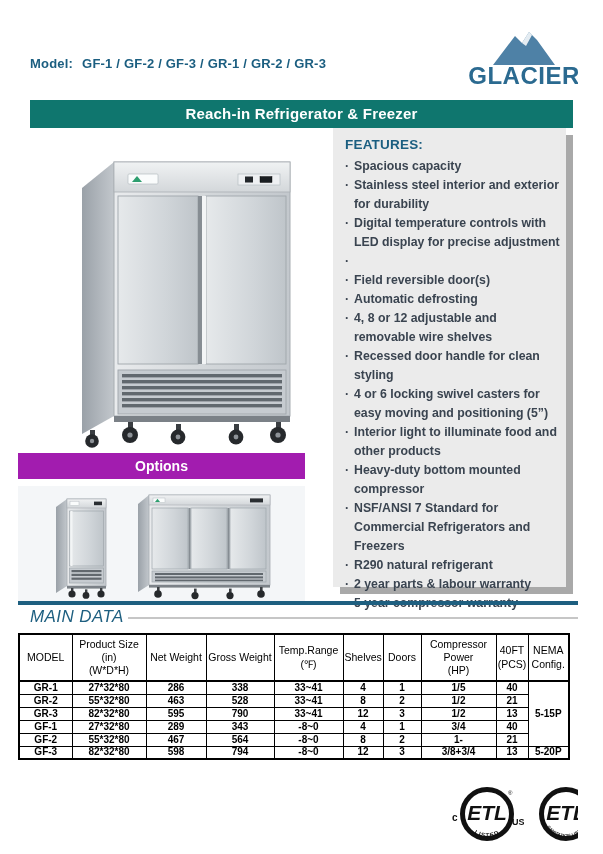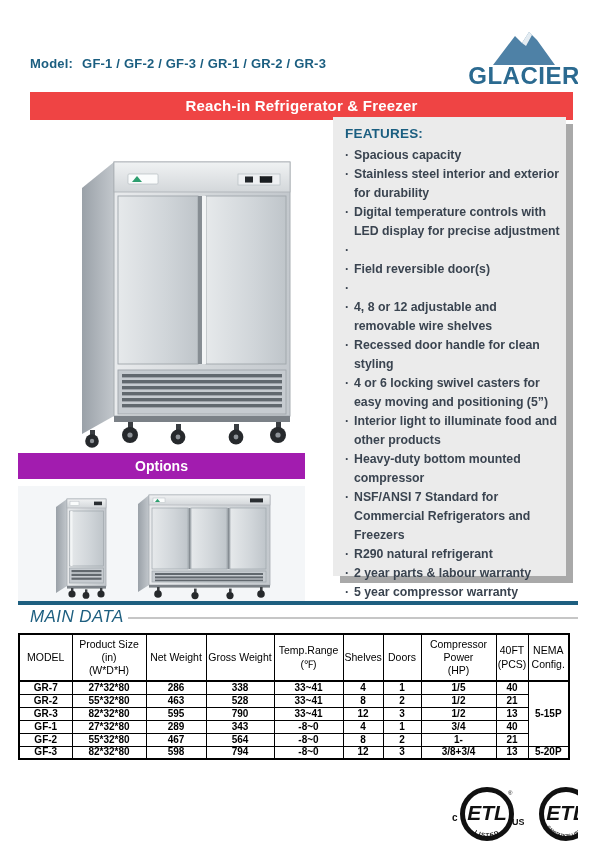--- a/index.html
+++ b/index.html
@@ -7,27 +7,27 @@
   body { font-family:"Liberation Sans", sans-serif; }
   .page { position:relative; width:578px; height:854px; background:#fff; overflow:hidden;padding-left:46px; }
 
   
   .model-line { position:absolute; left:30px; top:56px; font-size:13px; font-weight:bold; color:#1b5e80; letter-spacing:0.2px; }
   .model-line .models { margin-left:9px; }
   .brand { position:absolute; left:460px; top:30px; width:128px; text-align:center; }
   .brand .mountain { display:block; margin:0 auto; }
   .brand .brand-name { font-size:24px; font-weight:bold; color:#2b6a90; letter-spacing:0.5px; line-height:1; margin-top:-2px; }
 
-  .title-bar { position:absolute; left:30px; top:92px; width:543px; height:28px; background:#ef4444; color:#fff; font-size:15px; font-weight:bold; text-align:center; line-height:28px; letter-spacing:0.2px; }
+  .title-bar { position:absolute; left:30px; top:100px; width:543px; height:28px; background:#0f766e; color:#fff; font-size:15px; font-weight:bold; text-align:center; line-height:28px; letter-spacing:0.2px; }
 
   
   .main-photo { position:absolute; left:52px; top:130px; width:268px; height:318px; }
 
   
-  .features { position:absolute; left:333px; top:117px; width:233px; height:459px; background:#ebebeb; box-shadow:7px 7px 0 #a9a9a9; padding:9px 6px 8px 12px; }
+  .features { position:absolute; left:333px; top:128px; width:233px; height:459px; background:#ebebeb; box-shadow:7px 7px 0 #a9a9a9; padding:9px 6px 8px 12px; }
   .features h2 { font-size:13.5px; font-weight:bold; color:#1b5e80; margin-bottom:5px; letter-spacing:0.2px; }
   .feat { display:flex; font-size:12.3px; font-weight:bold; color:#3a4450; line-height:19px; }
   .feat .b { width:9px; flex:0 0 9px; color:#3a4450; }
 
   
   .options-bar { position:absolute; left:18px; top:453px; width:287px; height:26px; background:#a21caf; color:#fff; font-size:14px; font-weight:bold; text-align:center; line-height:26px; }
   .options-photos { position:absolute; left:18px; top:486px; width:287px; height:116px; background:#f4f6f8; display:flex; align-items:flex-end; justify-content:center; gap:22px; padding-bottom:2px; }
 
   
   .divider { position:absolute; left:18px; top:601px; width:567px; height:4px; background:#1e5f80; }
@@ -140,20 +140,21 @@
       </div>
     <div class="feat">
         <span class="b">·</span>
       </div>
     <div class="feat">
         <span class="b">·</span>
         <span>Field reversible door(s)</span>
       </div>
     <div class="feat">
         <span class="b">·</span>
+        <span>Automatic defrosting</span>
       </div>
     <div class="feat">
         <span class="b">·</span>
         <span>4, 8 or 12 adjustable and removable wire shelves</span>
       </div>
     <div class="feat">
         <span class="b">·</span>
         <span>Recessed door handle for clean styling</span>
       </div>
     <div class="feat">
@@ -272,21 +273,21 @@
       <th>Doors</th>
       <th>Compressor
 Power
 (HP)</th>
       <th>40FT
 (PCS)</th>
       <th>NEMA
 Config.</th>
     </tr>
     <tr>
-      <td>GR-7</td>
+      <td>GR-1</td>
       <td>27*32*80</td>
       <td>286</td>
       <td>338</td>
       <td>33~41</td>
       <td>4</td>
       <td>1</td>
       <td>1/5</td>
       <td>40</td>
       <td rowspan="5">5-15P</td>
     </tr>

